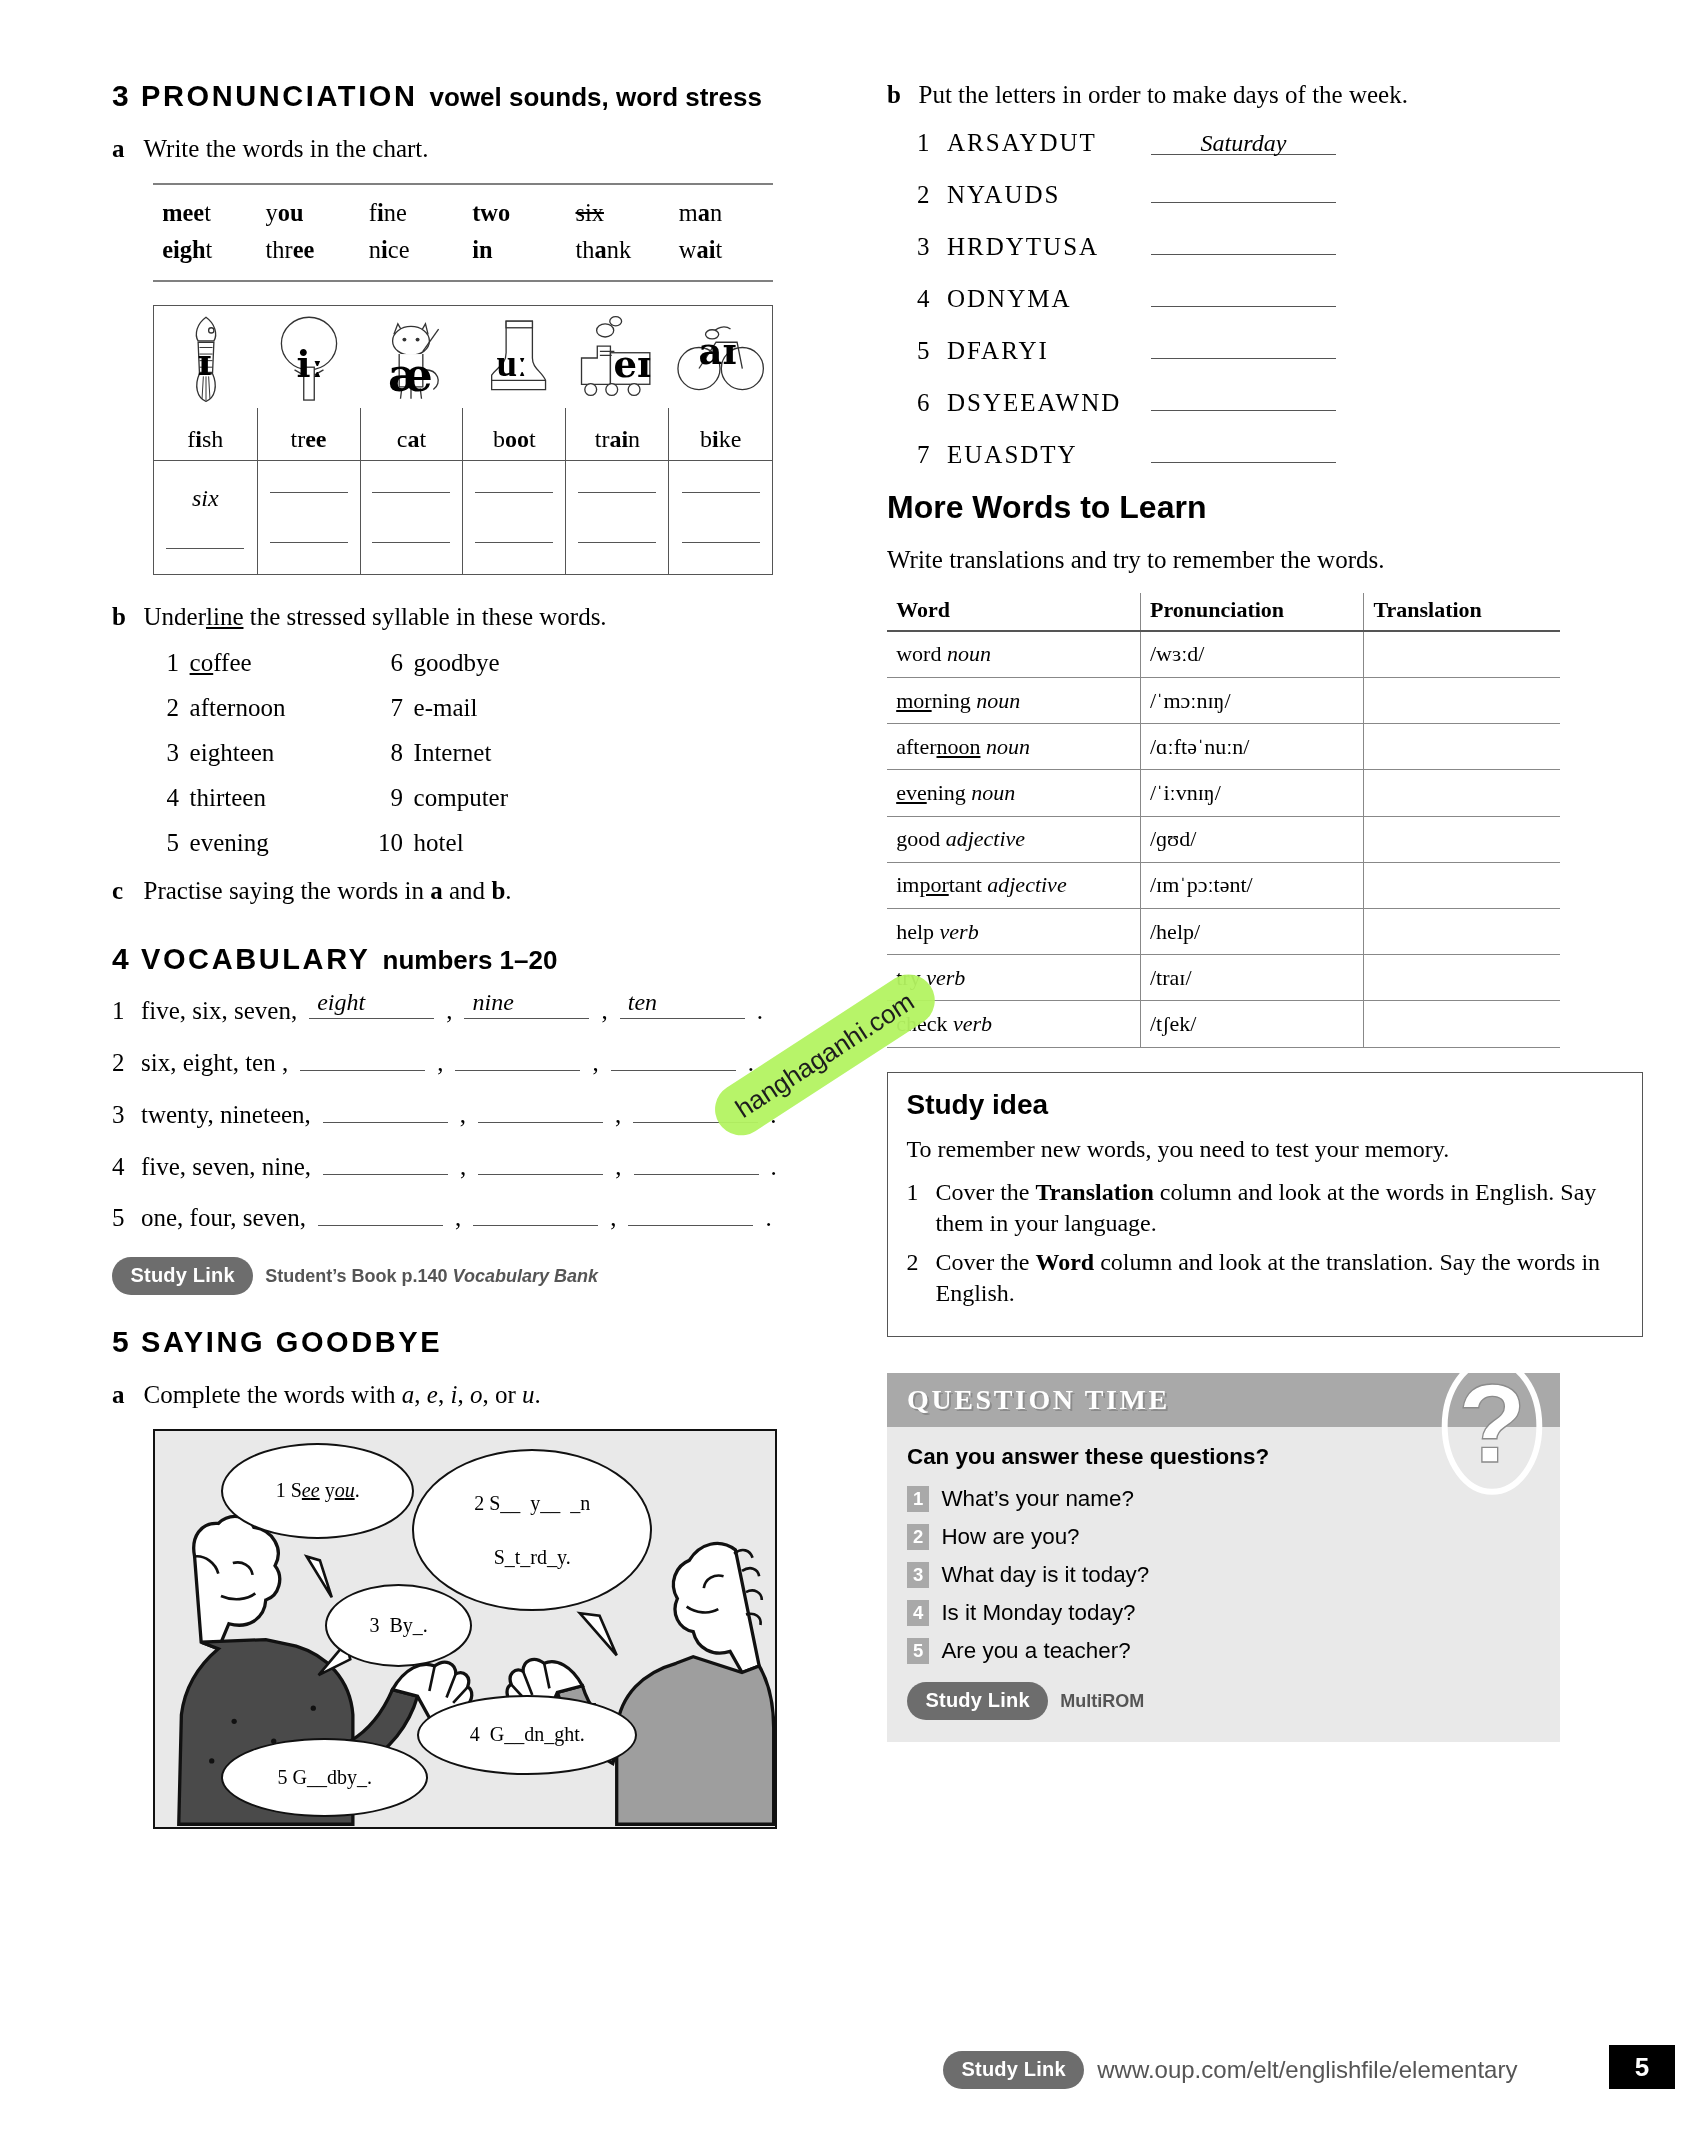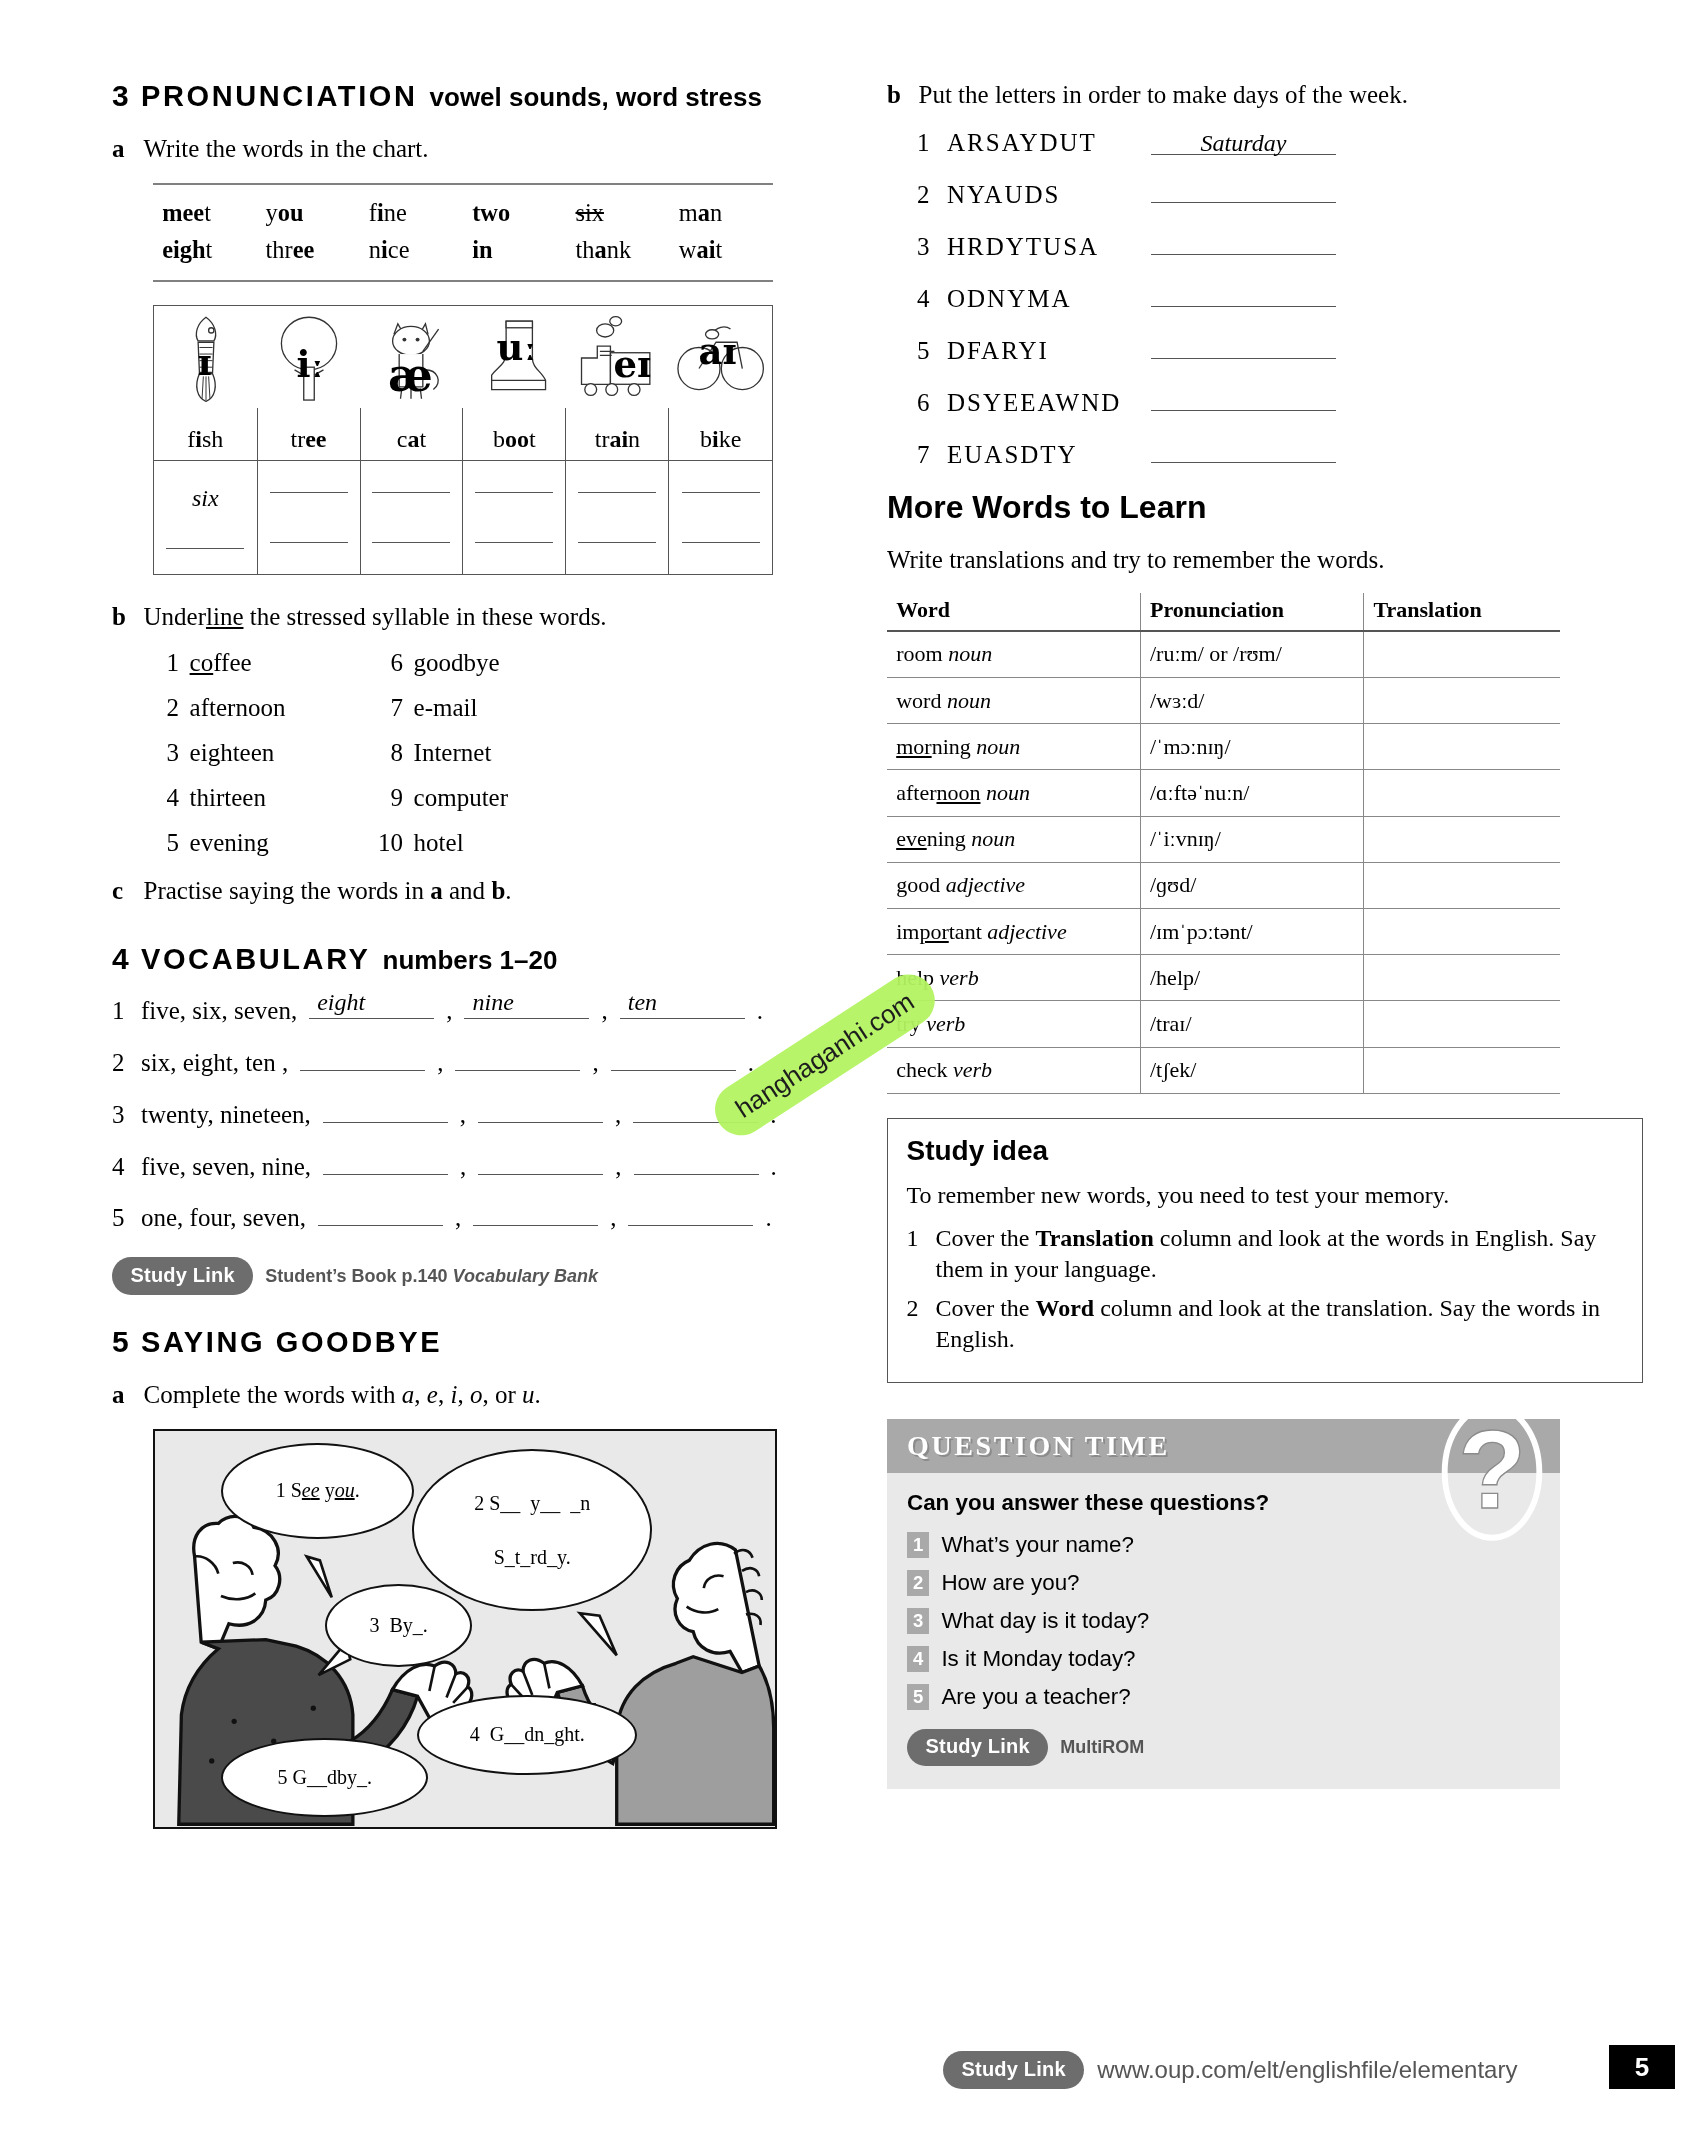--- a/index.html
+++ b/index.html
@@ -216,21 +216,21 @@
             <span class="ipa" style="position:absolute;left:22.4px;top:36px;font-size:46px;">æ</span>
           </div>
         </td>
         <td>
           <div class="pic">
             <svg width="92" height="92" viewBox="0 0 140 140">
               <path d="M58 14 L98 14 L98 70 C98 86 112 90 118 104 L118 118 L36 118 L36 96 C44 84 58 80 58 62 Z" fill="#fff" stroke="#333" stroke-width="2"></path>
               <path d="M36 104 L118 104" stroke="#333" stroke-width="2"></path>
               <rect x="58" y="14" width="40" height="10" fill="#fff" stroke="#333" stroke-width="2"></rect>
             </svg>
-            <span class="ipa" style="position:absolute;left:28px;top:13px;">uː</span>
+            <span class="ipa" style="position:absolute;left:28px;top:30px;font-family:Liberation Serif, serif;">uː</span>
           </div>
         </td>
         <td>
           <div class="pic">
             <svg width="92" height="92" viewBox="0 0 140 140">
               <path d="M16 110 L16 70 L40 70 L40 52 L60 52 L60 110 Z" fill="#fff" stroke="#333" stroke-width="2"></path>
               <rect x="60" y="62" width="60" height="48" fill="#fff" stroke="#333" stroke-width="2"></rect>
               <circle cx="30" cy="118" r="9" fill="#fff" stroke="#333" stroke-width="2"></circle>
               <circle cx="62" cy="118" r="9" fill="#fff" stroke="#333" stroke-width="2"></circle>
               <circle cx="96" cy="118" r="9" fill="#fff" stroke="#333" stroke-width="2"></circle>
@@ -541,25 +541,20 @@
 
     <h2 class="blk-head" style="margin-top:11px;">More Words to Learn</h2>
     <div class="plain">Write translations and try to remember the words.</div>
 
     <table class="vocab">
       <tbody>
           <tr>
         <th class="c1">Word</th>
         <th class="c2">Pronunciation</th>
         <th class="c3">Translation</th>
-      </tr>
-      <tr>
-        <td class="c1"><span>room</span> <span class="it">noun</span></td>
-        <td class="c2">/ruːm/ or /rʊm/</td>
-        <td class="c3"></td>
       </tr>
       <tr>
         <td class="c1"><span>word</span> <span class="it">noun</span></td>
         <td class="c2">/wɜːd/</td>
         <td class="c3"></td>
       </tr>
       <tr>
         <td class="c1"><u class="ul">mor</u>ning <span class="it">noun</span></td>
         <td class="c2">/ˈmɔːnɪŋ/</td>
         <td class="c3"></td>

